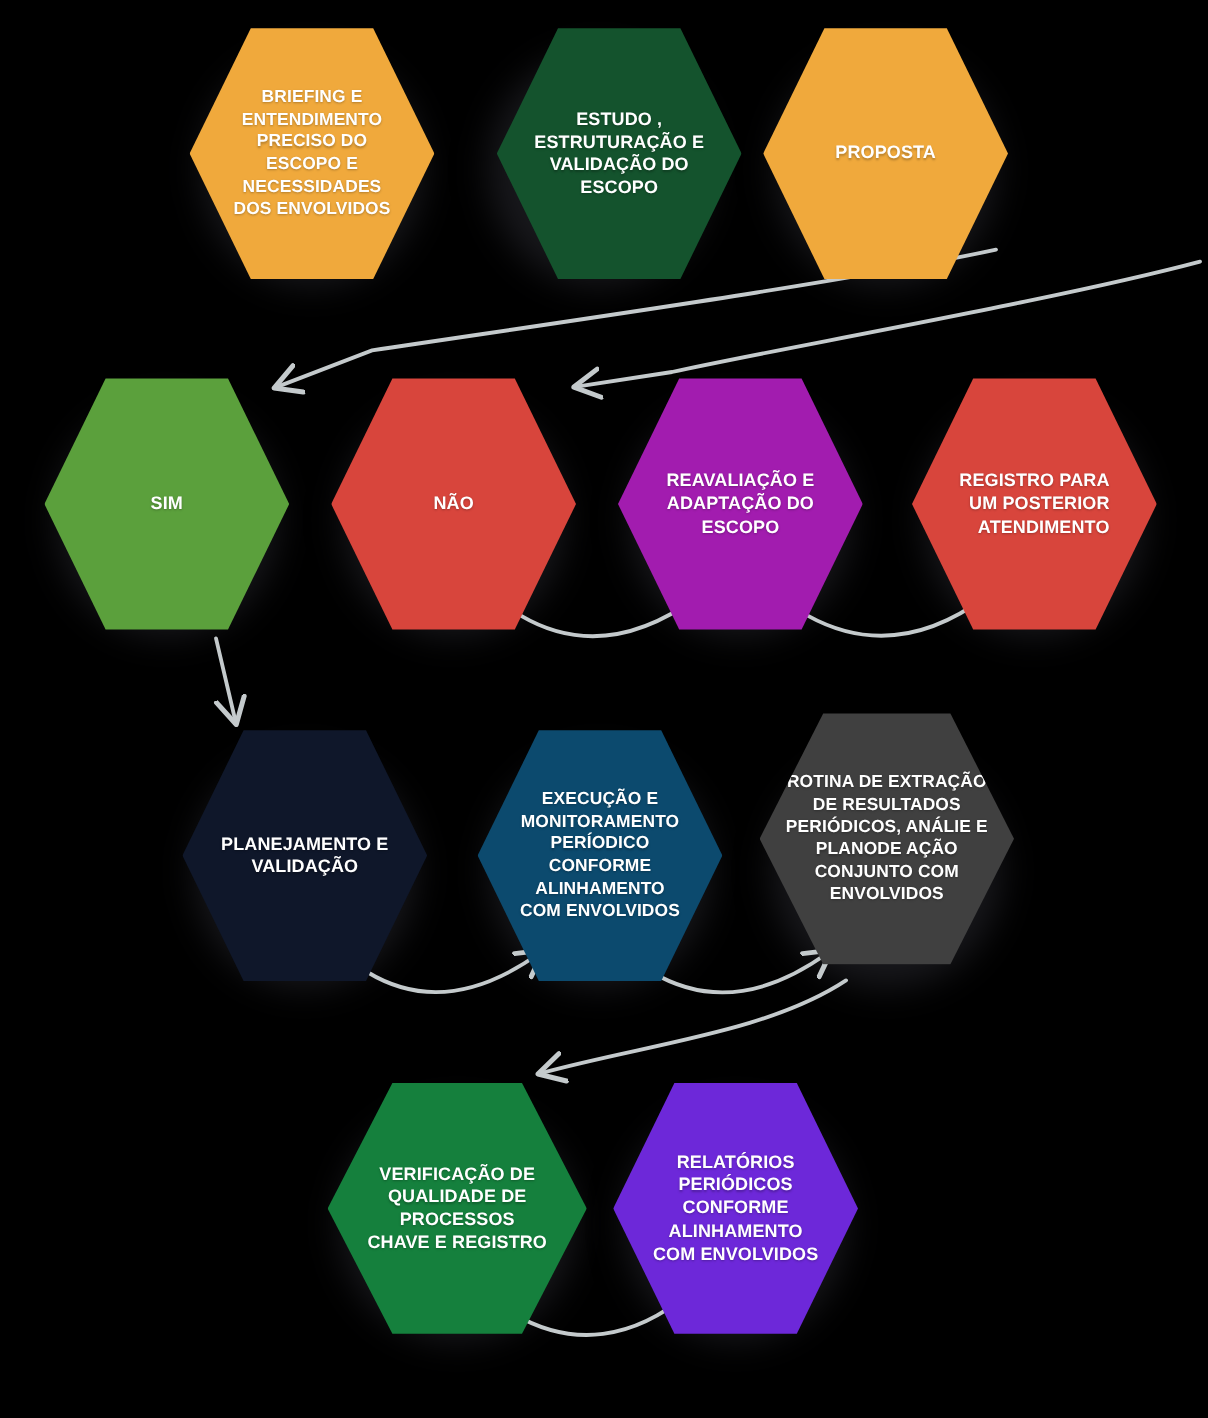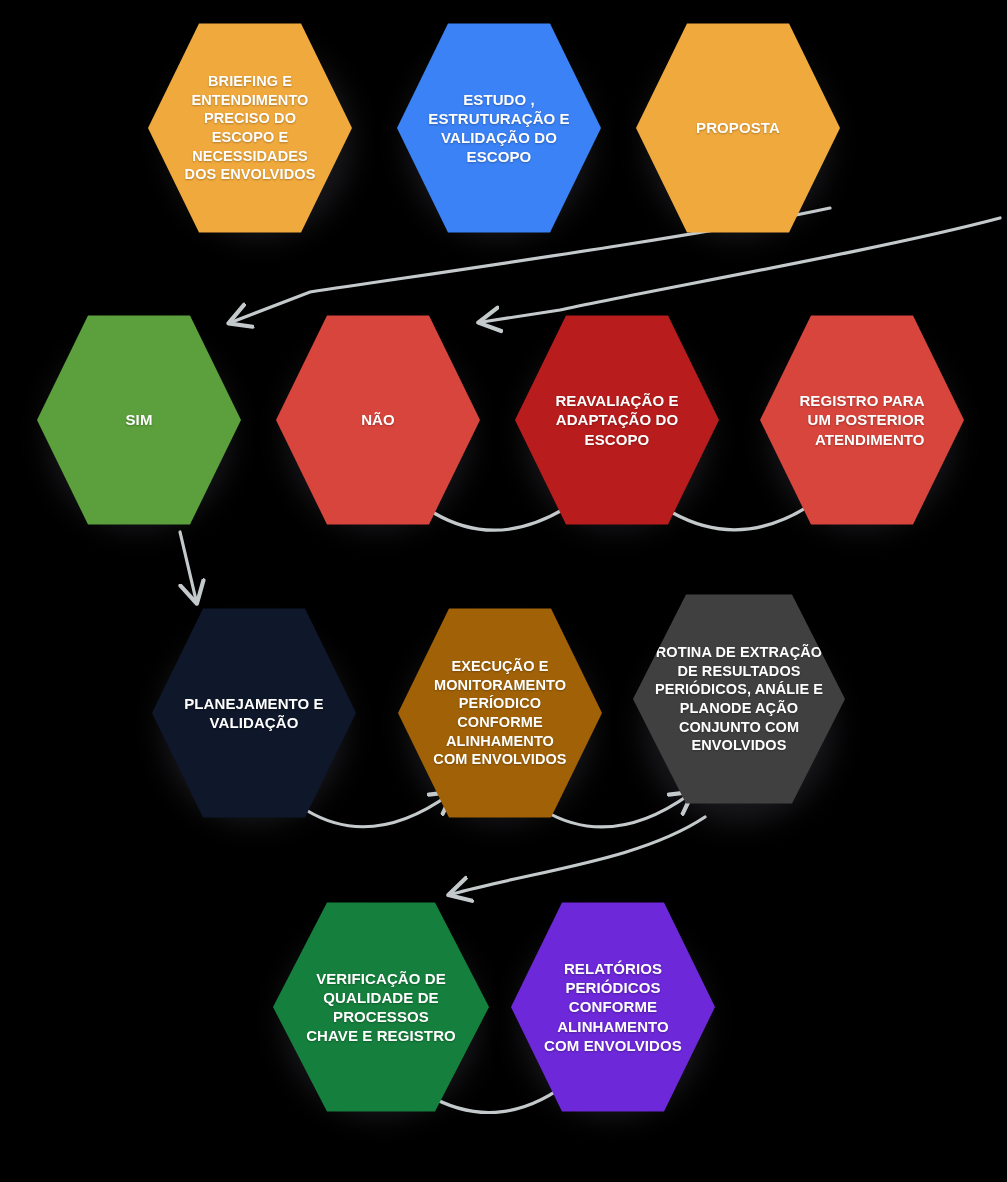--- a/index.html
+++ b/index.html
@@ -92,58 +92,58 @@
       <div class="hex-shadow" style="left: 286px; top: 336px; width: 184px; height: 194px;"></div>
       <div class="hex-shadow" style="left: 525px; top: 336px; width: 184px; height: 194px;"></div>
       <div class="hex-shadow" style="left: 770px; top: 336px; width: 184px; height: 194px;"></div>
       <div class="hex-shadow" style="left: 162px; top: 629px; width: 184px; height: 194px;"></div>
       <div class="hex-shadow" style="left: 408px; top: 629px; width: 184px; height: 194px;"></div>
       <div class="hex-shadow" style="left: 643px; top: 629px; width: 192px; height: 194px;"></div>
       <div class="hex-shadow" style="left: 283px; top: 923px; width: 196px; height: 194px;"></div>
       <div class="hex-shadow" style="left: 521px; top: 923px; width: 184px; height: 194px;"></div>
     </div>
   <div id="hex-layer">
-      <div class="hex tight" style="left: 148px; top: 18px; width: 204px; height: 220px; background: rgb(240, 169, 60);">
+      <div class="hex tight" style="left: 158px; top: 18px; width: 204px; height: 220px; background: rgb(240, 169, 60);">
         <div class="label">BRIEFING E
 ENTENDIMENTO
 PRECISO DO
 ESCOPO E
 NECESSIDADES
 DOS ENVOLVIDOS</div>
       </div>
-      <div class="hex" style="left: 397px; top: 18px; width: 204px; height: 220px; background: #3b82f6;">
+      <div class="hex" style="left: 414px; top: 18px; width: 204px; height: 220px; background: #14532d;">
         <div class="label">ESTUDO ,
 ESTRUTURAÇÃO E
 VALIDAÇÃO DO
 ESCOPO</div>
       </div>
       <div class="hex" style="left: 636px; top: 18px; width: 204px; height: 220px; background: rgb(240, 169, 60);">
         <div class="label">PROPOSTA</div>
       </div>
       <div class="hex" style="left: 37px; top: 310px; width: 204px; height: 220px; background: rgb(91, 160, 60);">
         <div class="label">SIM</div>
       </div>
       <div class="hex" style="left: 276px; top: 310px; width: 204px; height: 220px; background: rgb(216, 69, 60);">
         <div class="label">NÃO</div>
       </div>
-      <div class="hex" style="left: 515px; top: 310px; width: 204px; height: 220px; background: #b91c1c;">
+      <div class="hex" style="left: 515px; top: 310px; width: 204px; height: 220px; background: #a21caf;">
         <div class="label">REAVALIAÇÃO E
 ADAPTAÇÃO DO
 ESCOPO</div>
       </div>
       <div class="hex" style="left: 760px; top: 310px; width: 204px; height: 220px; background: rgb(216, 69, 60); text-align: right;">
         <div class="label">REGISTRO PARA
 UM POSTERIOR
 ATENDIMENTO</div>
       </div>
       <div class="hex" style="left: 152px; top: 603px; width: 204px; height: 220px; background: #0f172a;">
         <div class="label">PLANEJAMENTO E
 VALIDAÇÃO</div>
       </div>
-      <div class="hex tight" style="left: 398px; top: 603px; width: 204px; height: 220px; background: #a16207;">
+      <div class="hex tight" style="left: 398px; top: 603px; width: 204px; height: 220px; background: #0c4a6e;">
         <div class="label">EXECUÇÃO E
 MONITORAMENTO
 PERÍODICO
 CONFORME
 ALINHAMENTO
 COM ENVOLVIDOS</div>
       </div>
       <div class="hex tight" style="left: 633px; top: 589px; width: 212px; height: 220px; background: #404040;">
         <div class="label">ROTINA DE EXTRAÇÃO
 DE RESULTADOS

